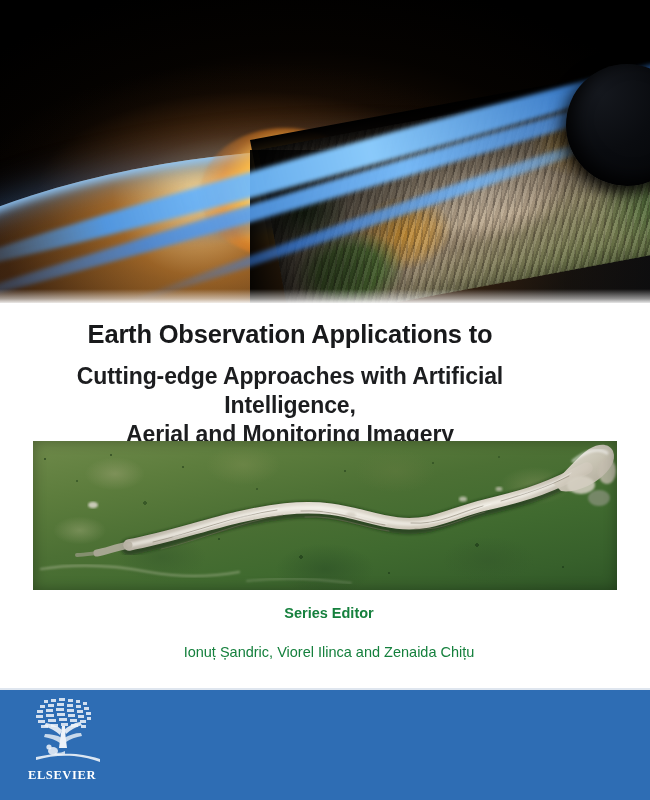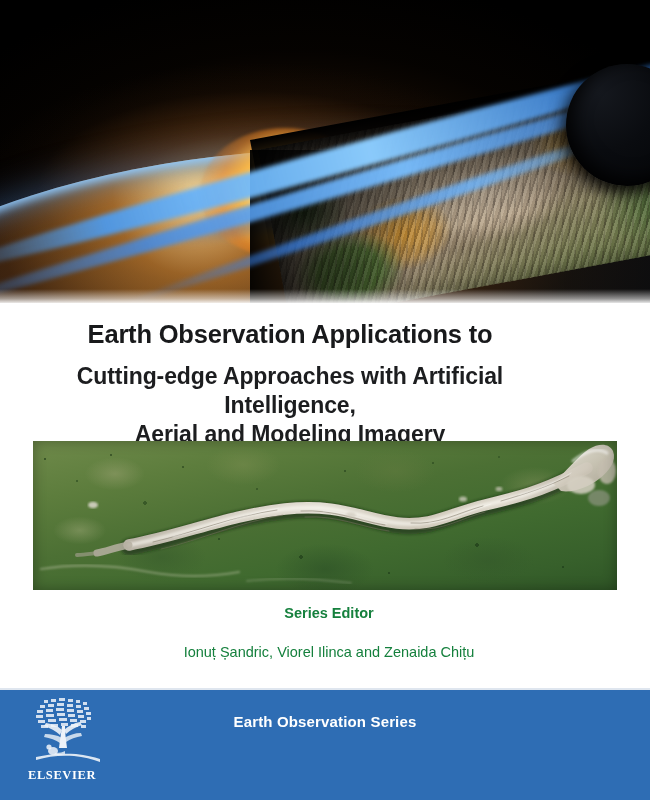--- a/index.html
+++ b/index.html
@@ -353,21 +353,21 @@
     <div class="planet"></div>
     <div class="hero-bottom-fade"></div>
   </div>
 
   <div class="textblock">
     <div class="title">
       <div>Earth Observation Applications to</div>
     </div>
     <div class="subtitle">
       <div>Cutting-edge Approaches with Artificial Intelligence,</div>
-      <div>Aerial and Modeling Imagery</div>
+      <div>Aerial and Monitoring Imagery</div>
     </div>
   </div>
 
   <div class="photo">
     <div class="photo-canvas"></div>
     <div class="photo-tex"></div>
     <div class="scar">
       <svg width="584" height="149" viewBox="0 0 584 149" xmlns="http://www.w3.org/2000/svg">
         <defs>
           <linearGradient id="scarGrad" x1="0" y1="0" x2="1" y2="0">
@@ -492,16 +492,15 @@
           <ellipse cx="25" cy="55" rx="5" ry="4" opacity="0.85"></ellipse>
           <ellipse cx="21" cy="51" rx="2.6" ry="2.6" opacity="0.85"></ellipse>
           <path d="M27,57 C32,57 35,56 37,55 L37,58 C33,59 29,59 26,59 Z" opacity="0.8"></path>
 
           <path d="M8,61 C20,58 34,57 48,58 C58,59 66,61 72,63 L72,66 C64,63 56,61 46,60 C34,59 20,60 8,64 Z" opacity="0.9"></path>
         </g>
       </svg>
       <div class="elsevier-word">ELSEVIER</div>
     </div>
 
-    <div class="series-name">Earth Observation Series</div>
   </div>
 
 </div>
 
 </body></html>

